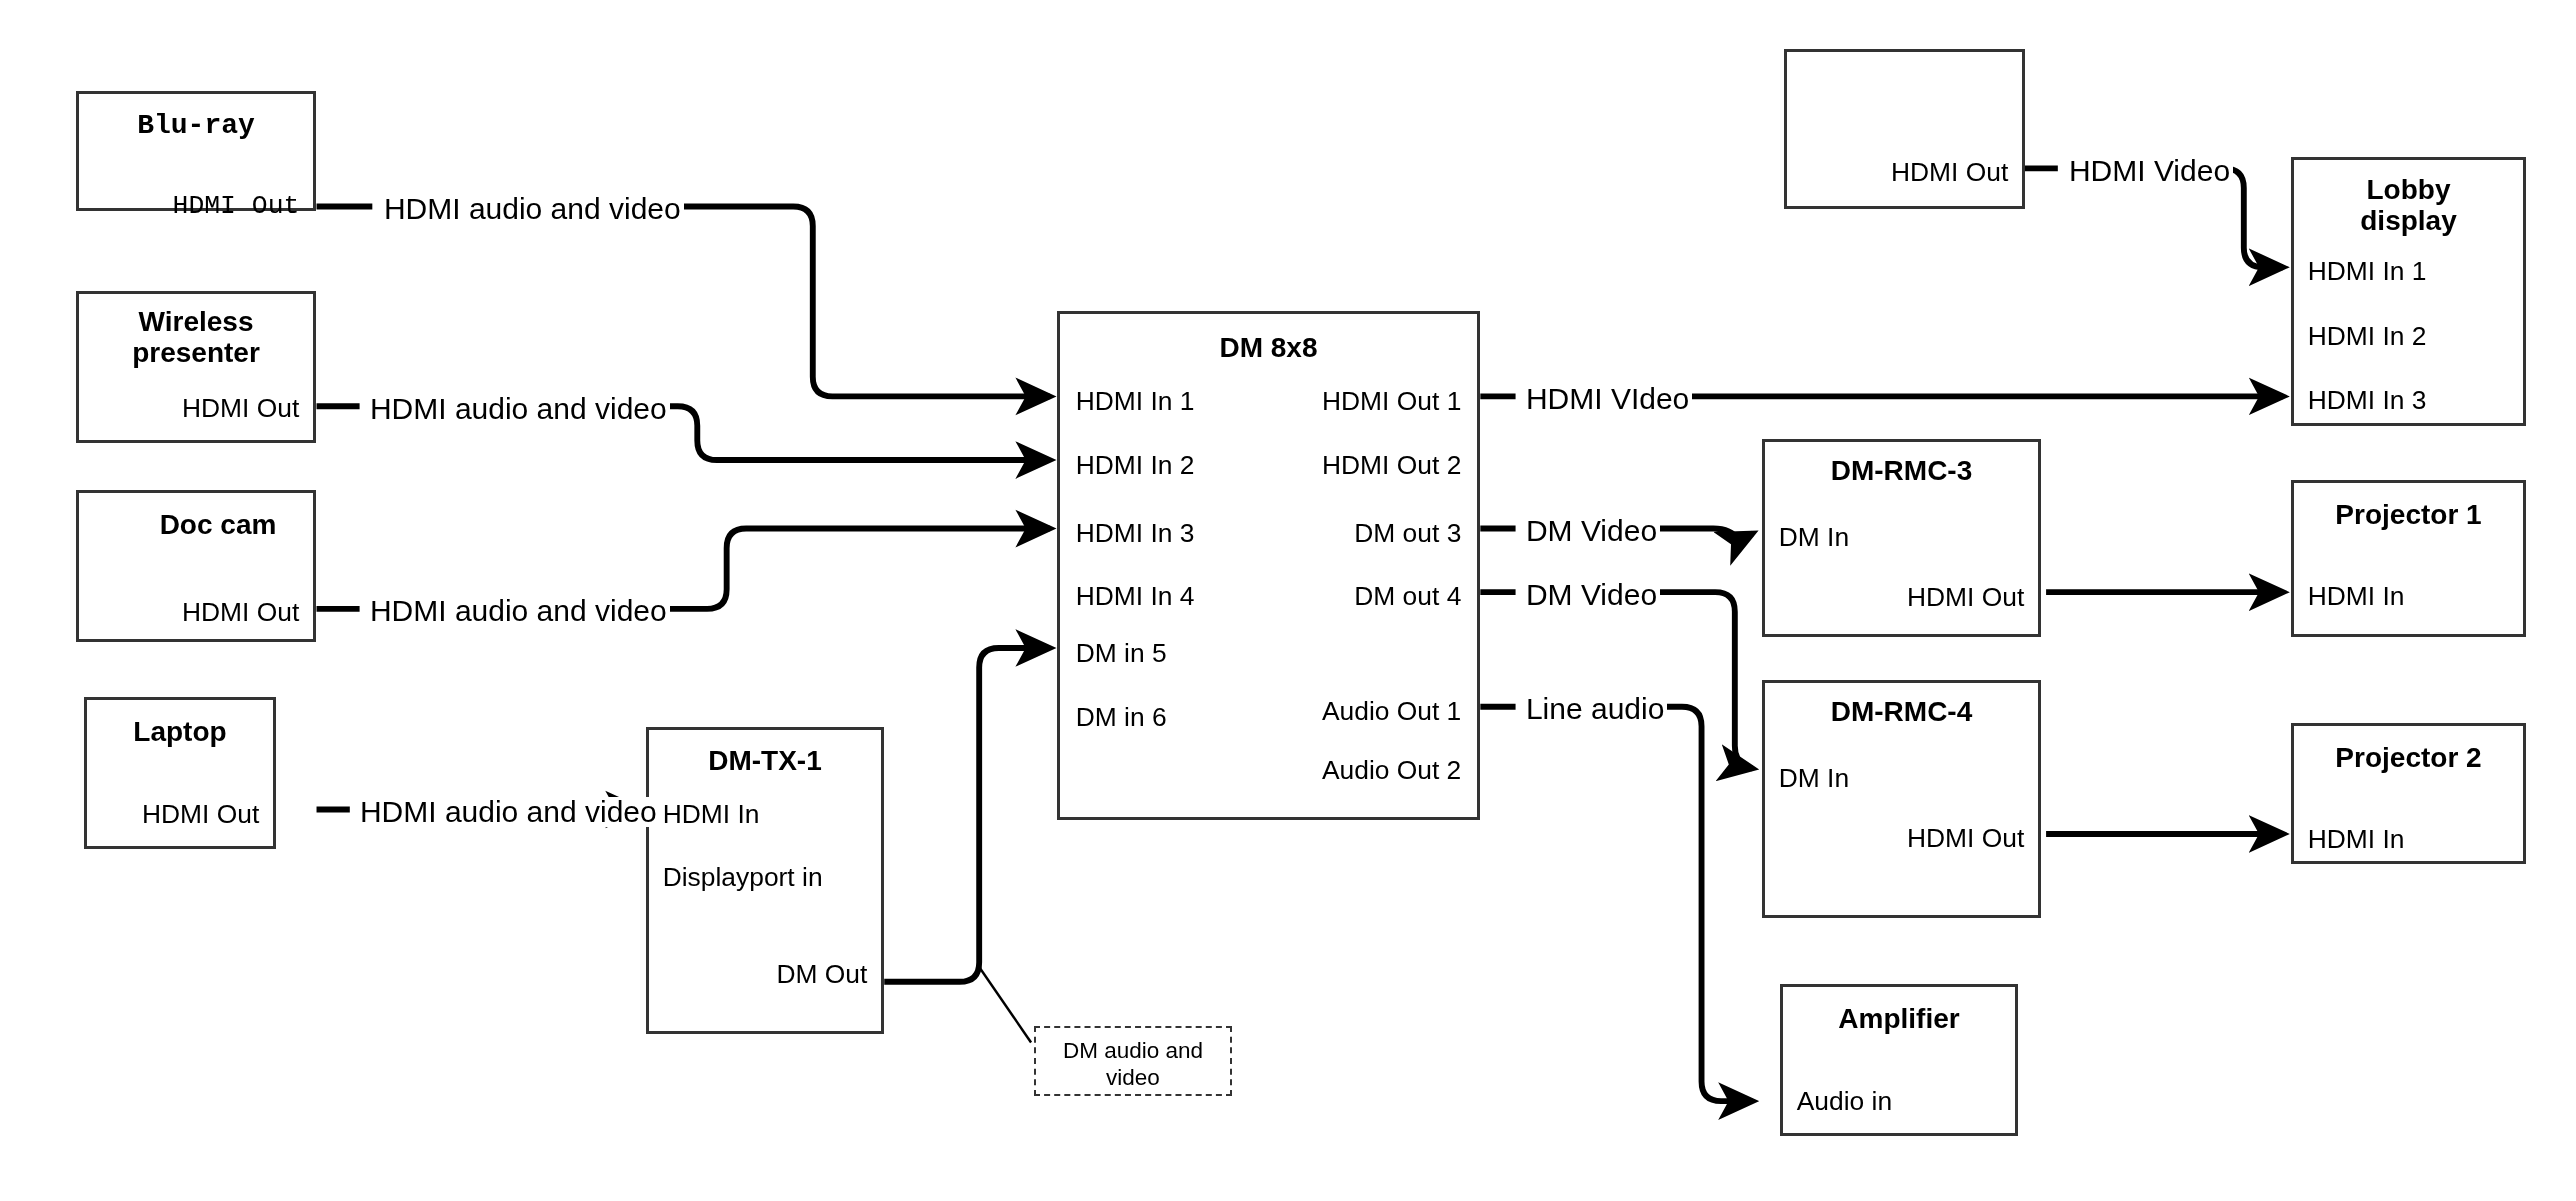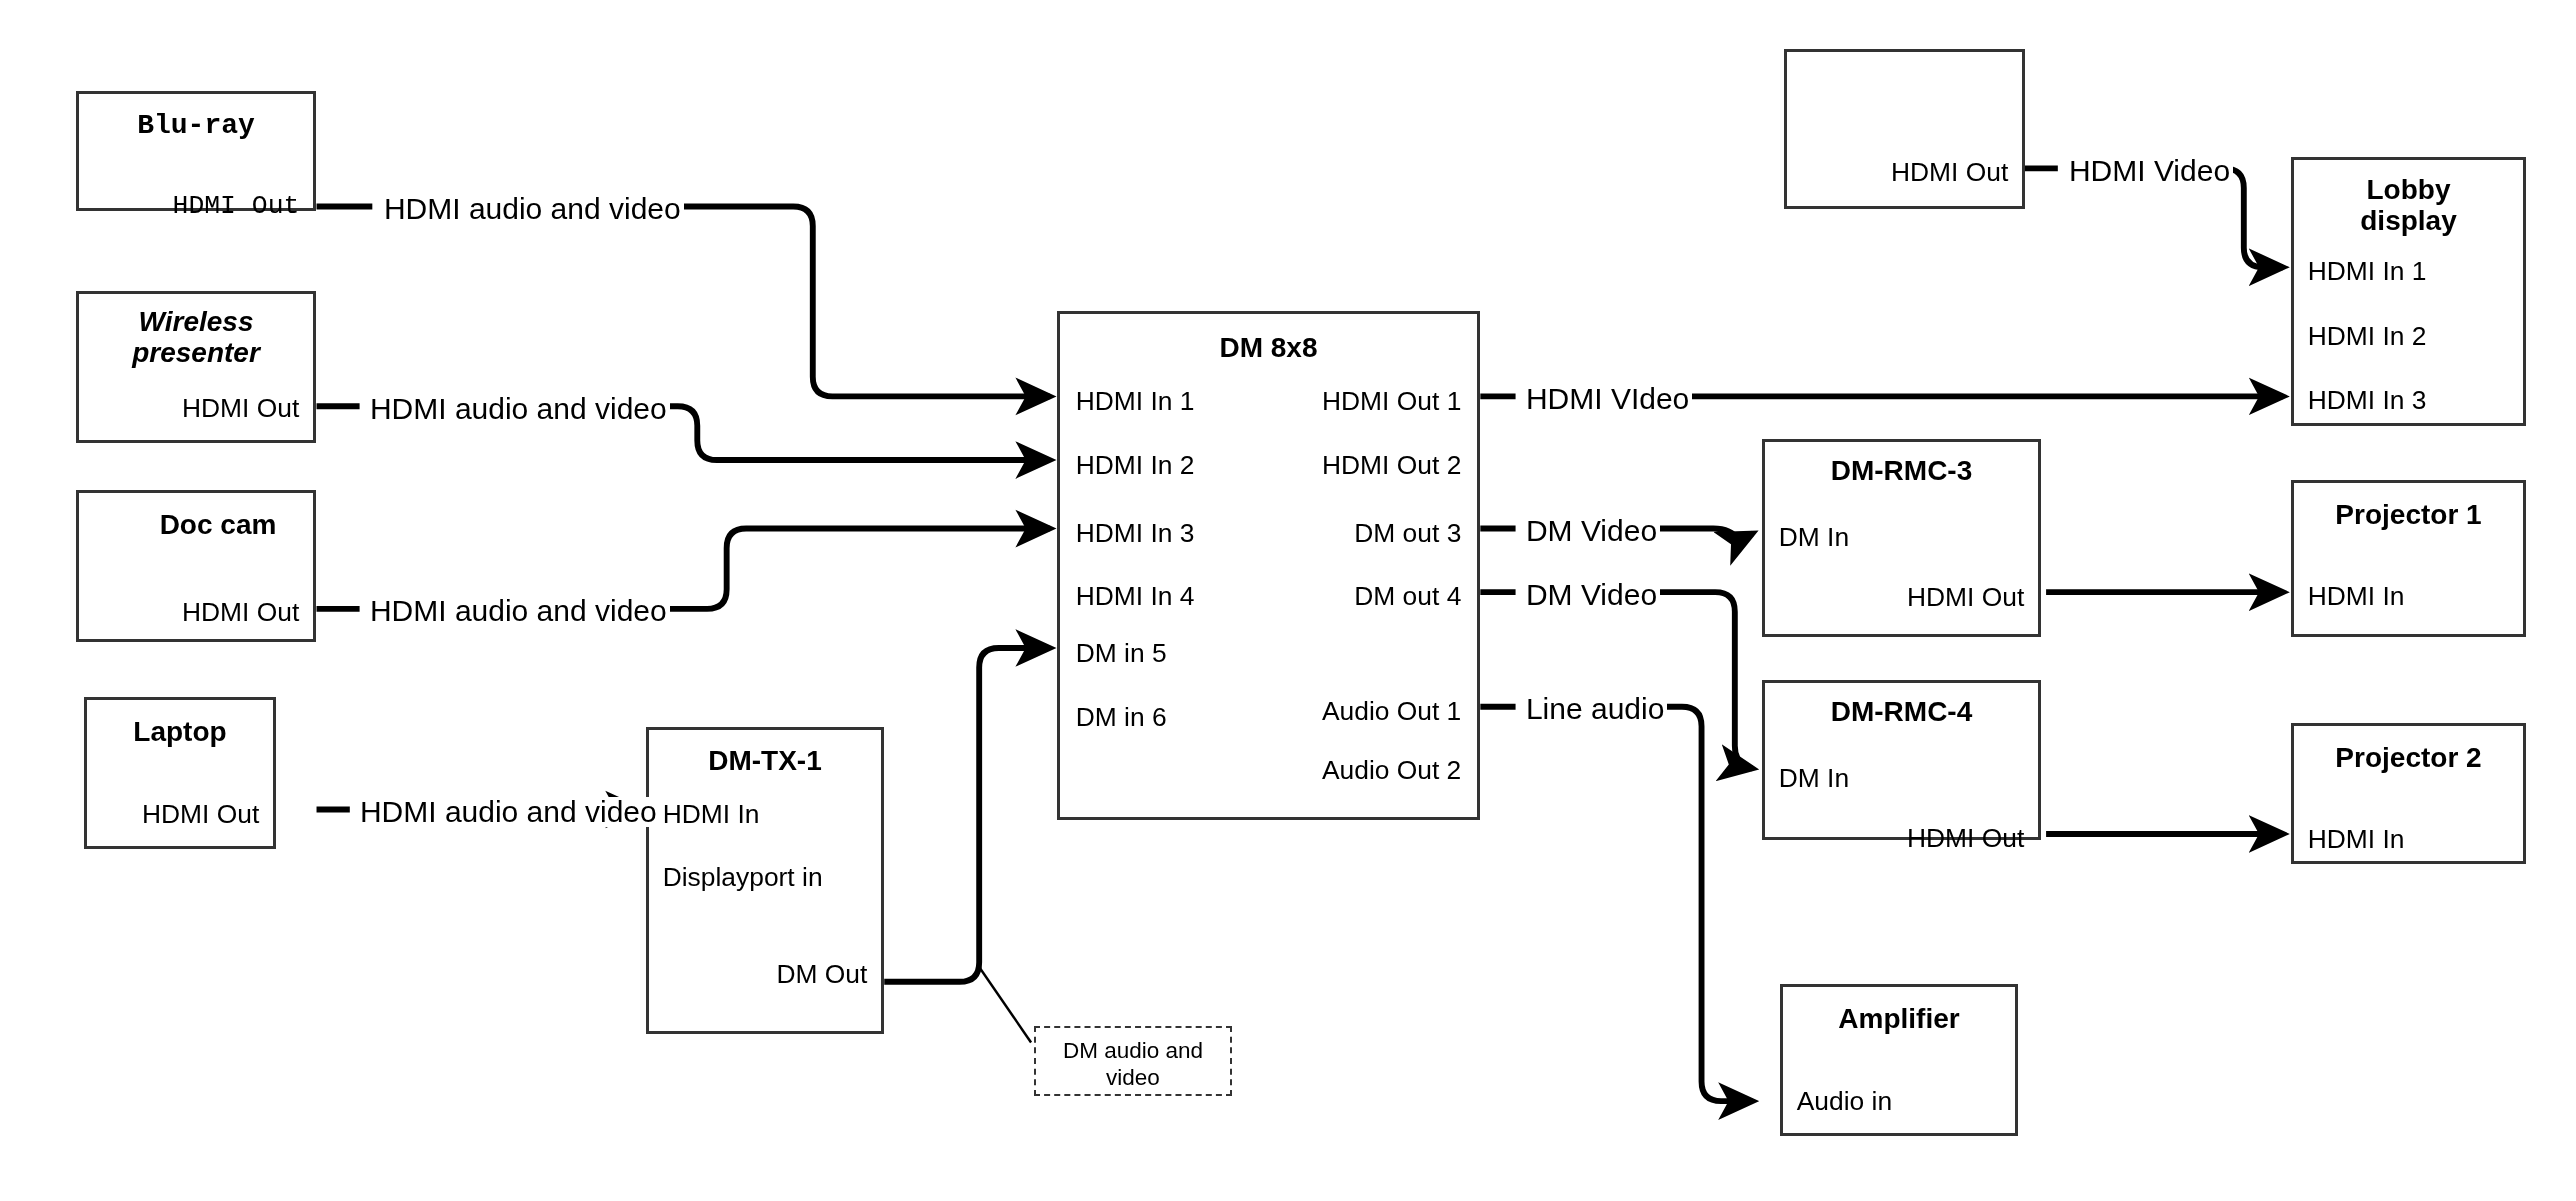--- a/index.html
+++ b/index.html
@@ -117,21 +117,21 @@
 
     <path d="M 1000 988 L 1053 1065" fill="none" stroke="#000000" stroke-width="2.5"></path>
   </svg>
 
   <div class="node-box" style="left:76px; top:91px; width:240px; height:120px;font-family:Liberation Mono, monospace;">
     <div class="node-title" style="top:15.7px;">Blu-ray</div>
     <div class="port right" style="right:13.7px; top:97px;">HDMI Out</div>
   </div>
 
   <div class="node-box" style="left:76px; top:291px; width:240px; height:152px;">
-    <div class="node-title" style="top:11.7px;font-style:italic;">Wireless
+    <div class="node-title" style="top:11.7px;">Wireless
 presenter</div>
     <div class="port right" style="right:13.7px; top:99px;">HDMI Out</div>
   </div>
 
   <div class="node-box" style="left:76px; top:490px; width:240px; height:152px;">
     <div class="node-title" style="top:15.7px;padding-left:44px;">Doc cam</div>
     <div class="port right" style="right:13.7px; top:104px;">HDMI Out</div>
   </div>
 
   <div class="node-box" style="left:84px; top:697px; width:192px; height:152px;text-decoration:underline;">
@@ -180,21 +180,21 @@
     <div class="port left" style="left:13.7px; top:161px;">HDMI In 2</div>
     <div class="port left" style="left:13.7px; top:225px;">HDMI In 3</div>
   </div>
 
   <div class="node-box" style="left:1762px; top:439px; width:279px; height:198px;">
     <div class="node-title" style="top:12.7px;">DM-RMC-3</div>
     <div class="port left" style="left:13.7px; top:80px;">DM In</div>
     <div class="port right" style="right:13.7px; top:140px;">HDMI Out</div>
   </div>
 
-  <div class="node-box" style="left:1762px; top:680px; width:279px; height:160px;">
+  <div class="node-box" style="left:1762px; top:680px; width:279px; height:238px;">
     <div class="node-title" style="top:12.7px;">DM-RMC-4</div>
     <div class="port left" style="left:13.7px; top:80px;">DM In</div>
     <div class="port right" style="right:13.7px; top:140px;">HDMI Out</div>
   </div>
 
   <div class="node-box" style="left:2291px; top:480px; width:235px; height:157px;">
     <div class="node-title" style="top:15.7px;">Projector 1</div>
     <div class="port left" style="left:13.7px; top:98px;">HDMI In</div>
   </div>
 

